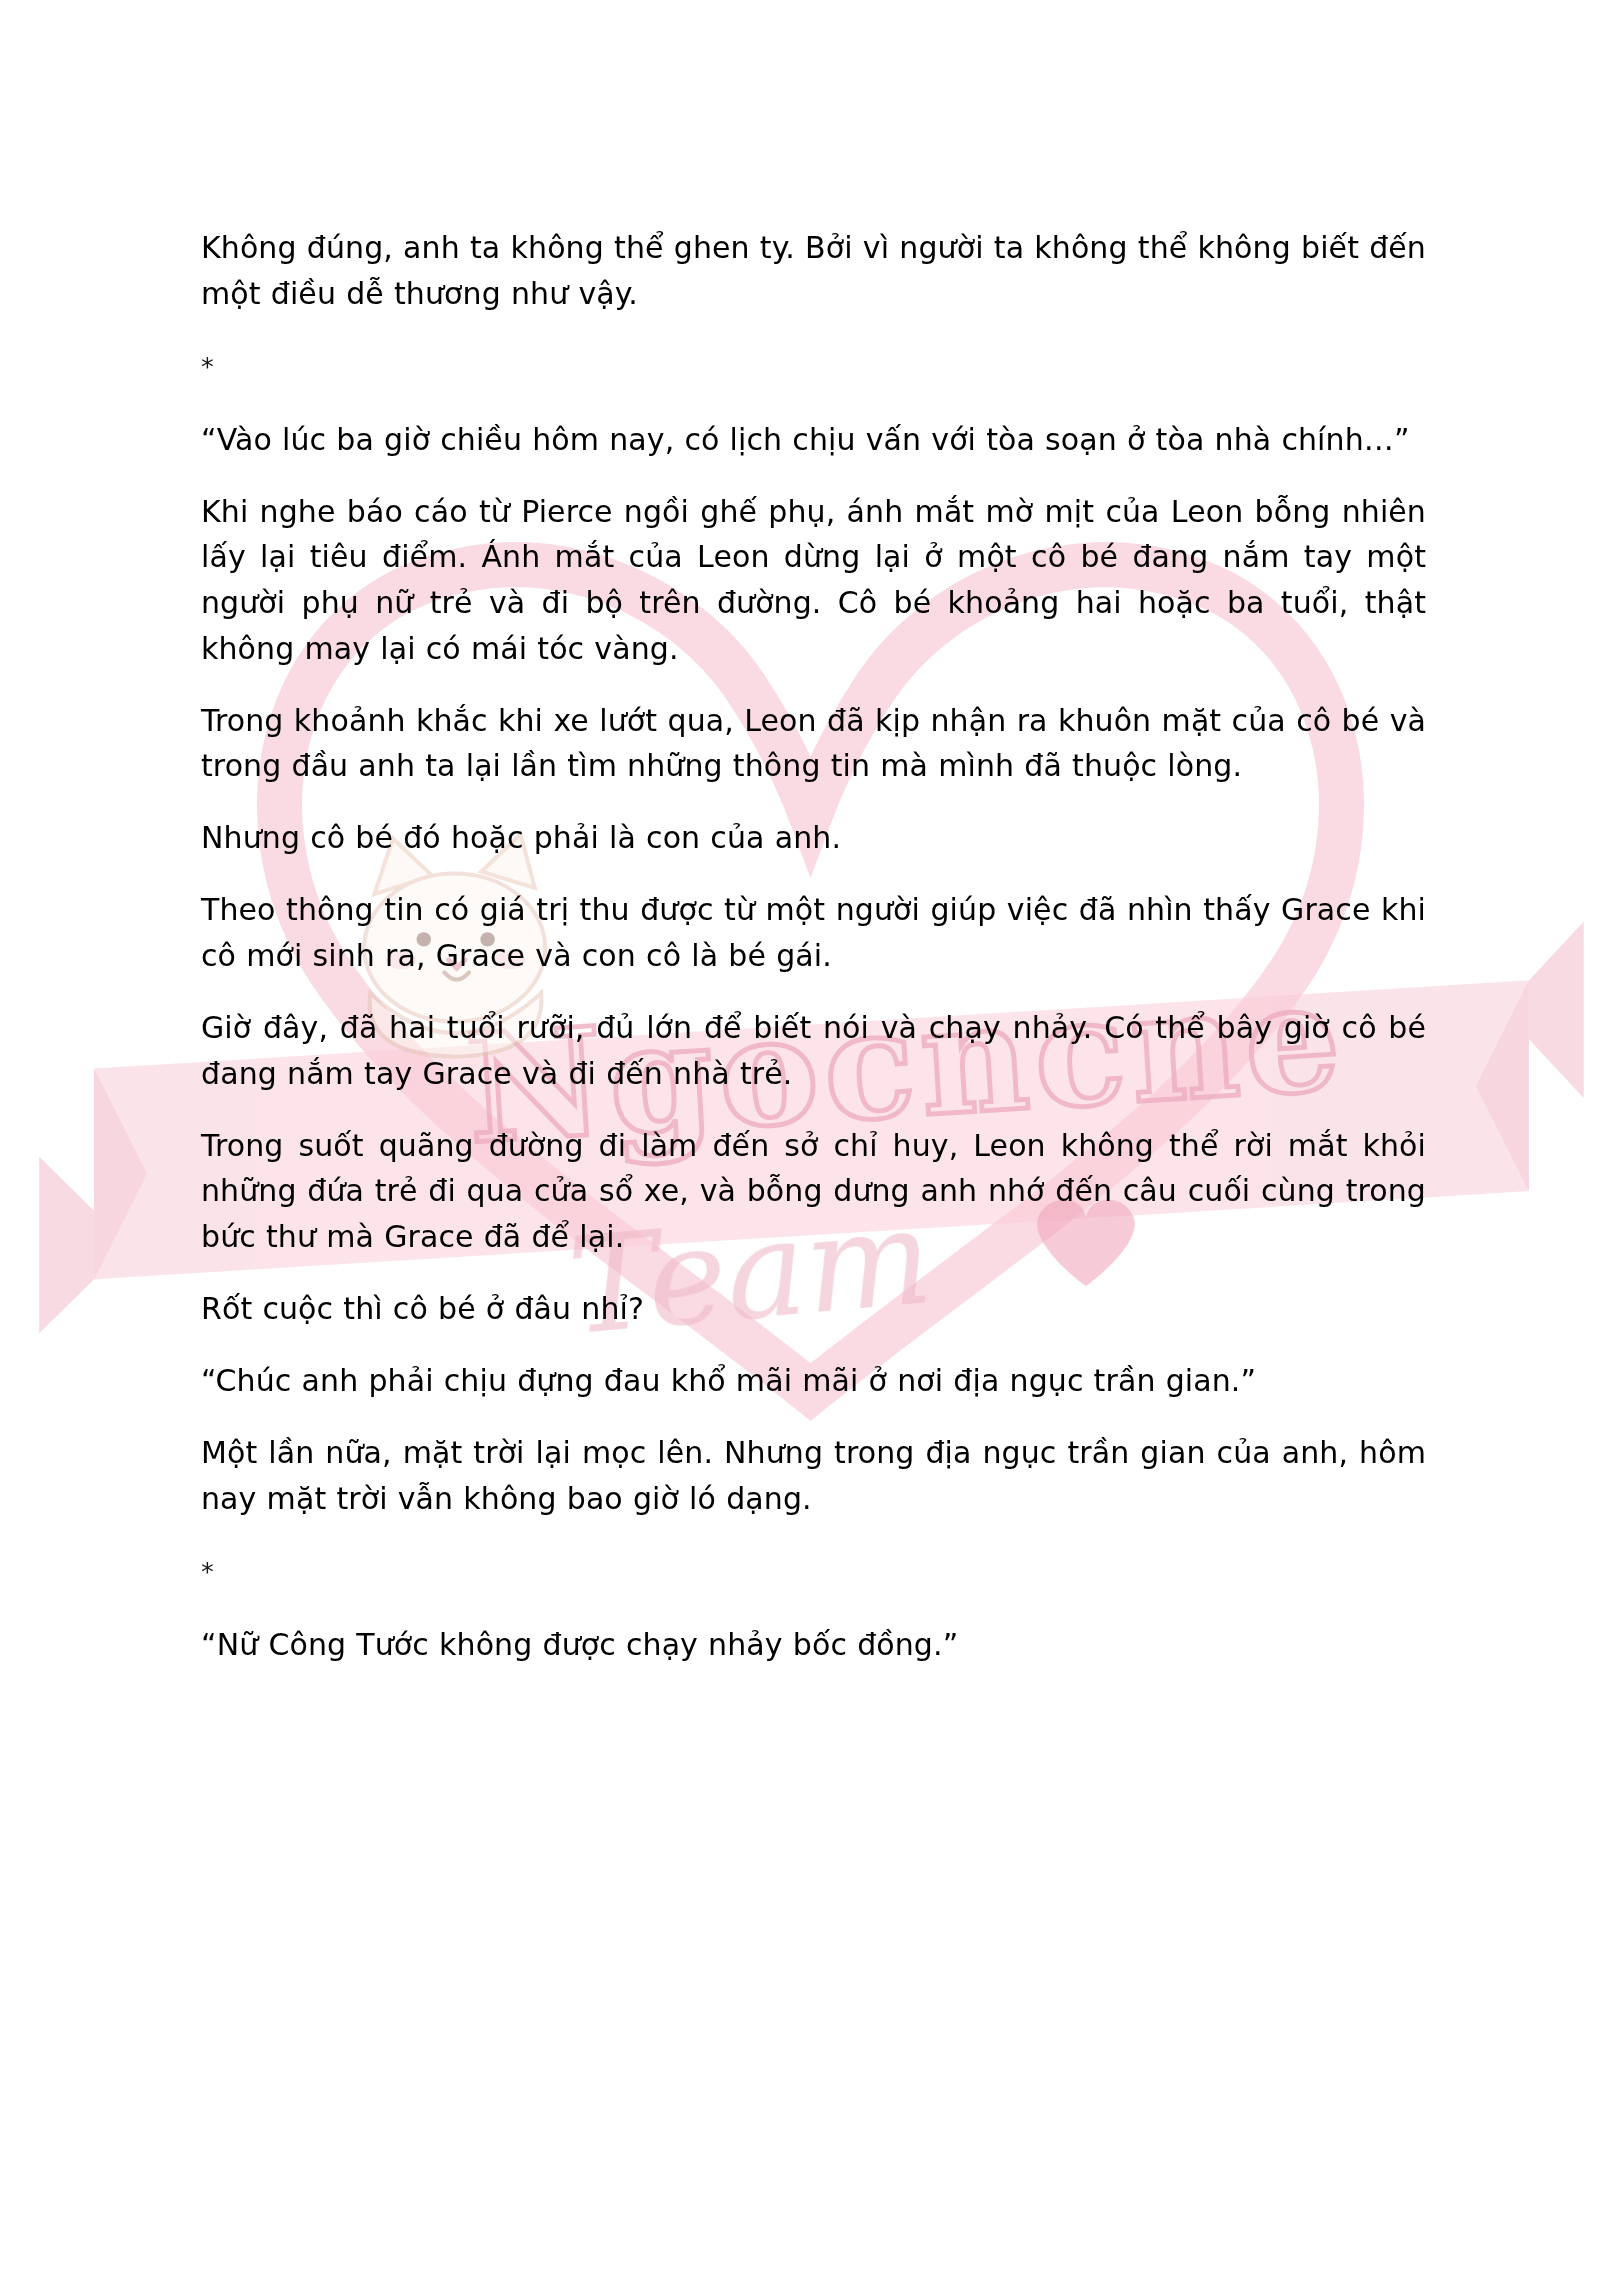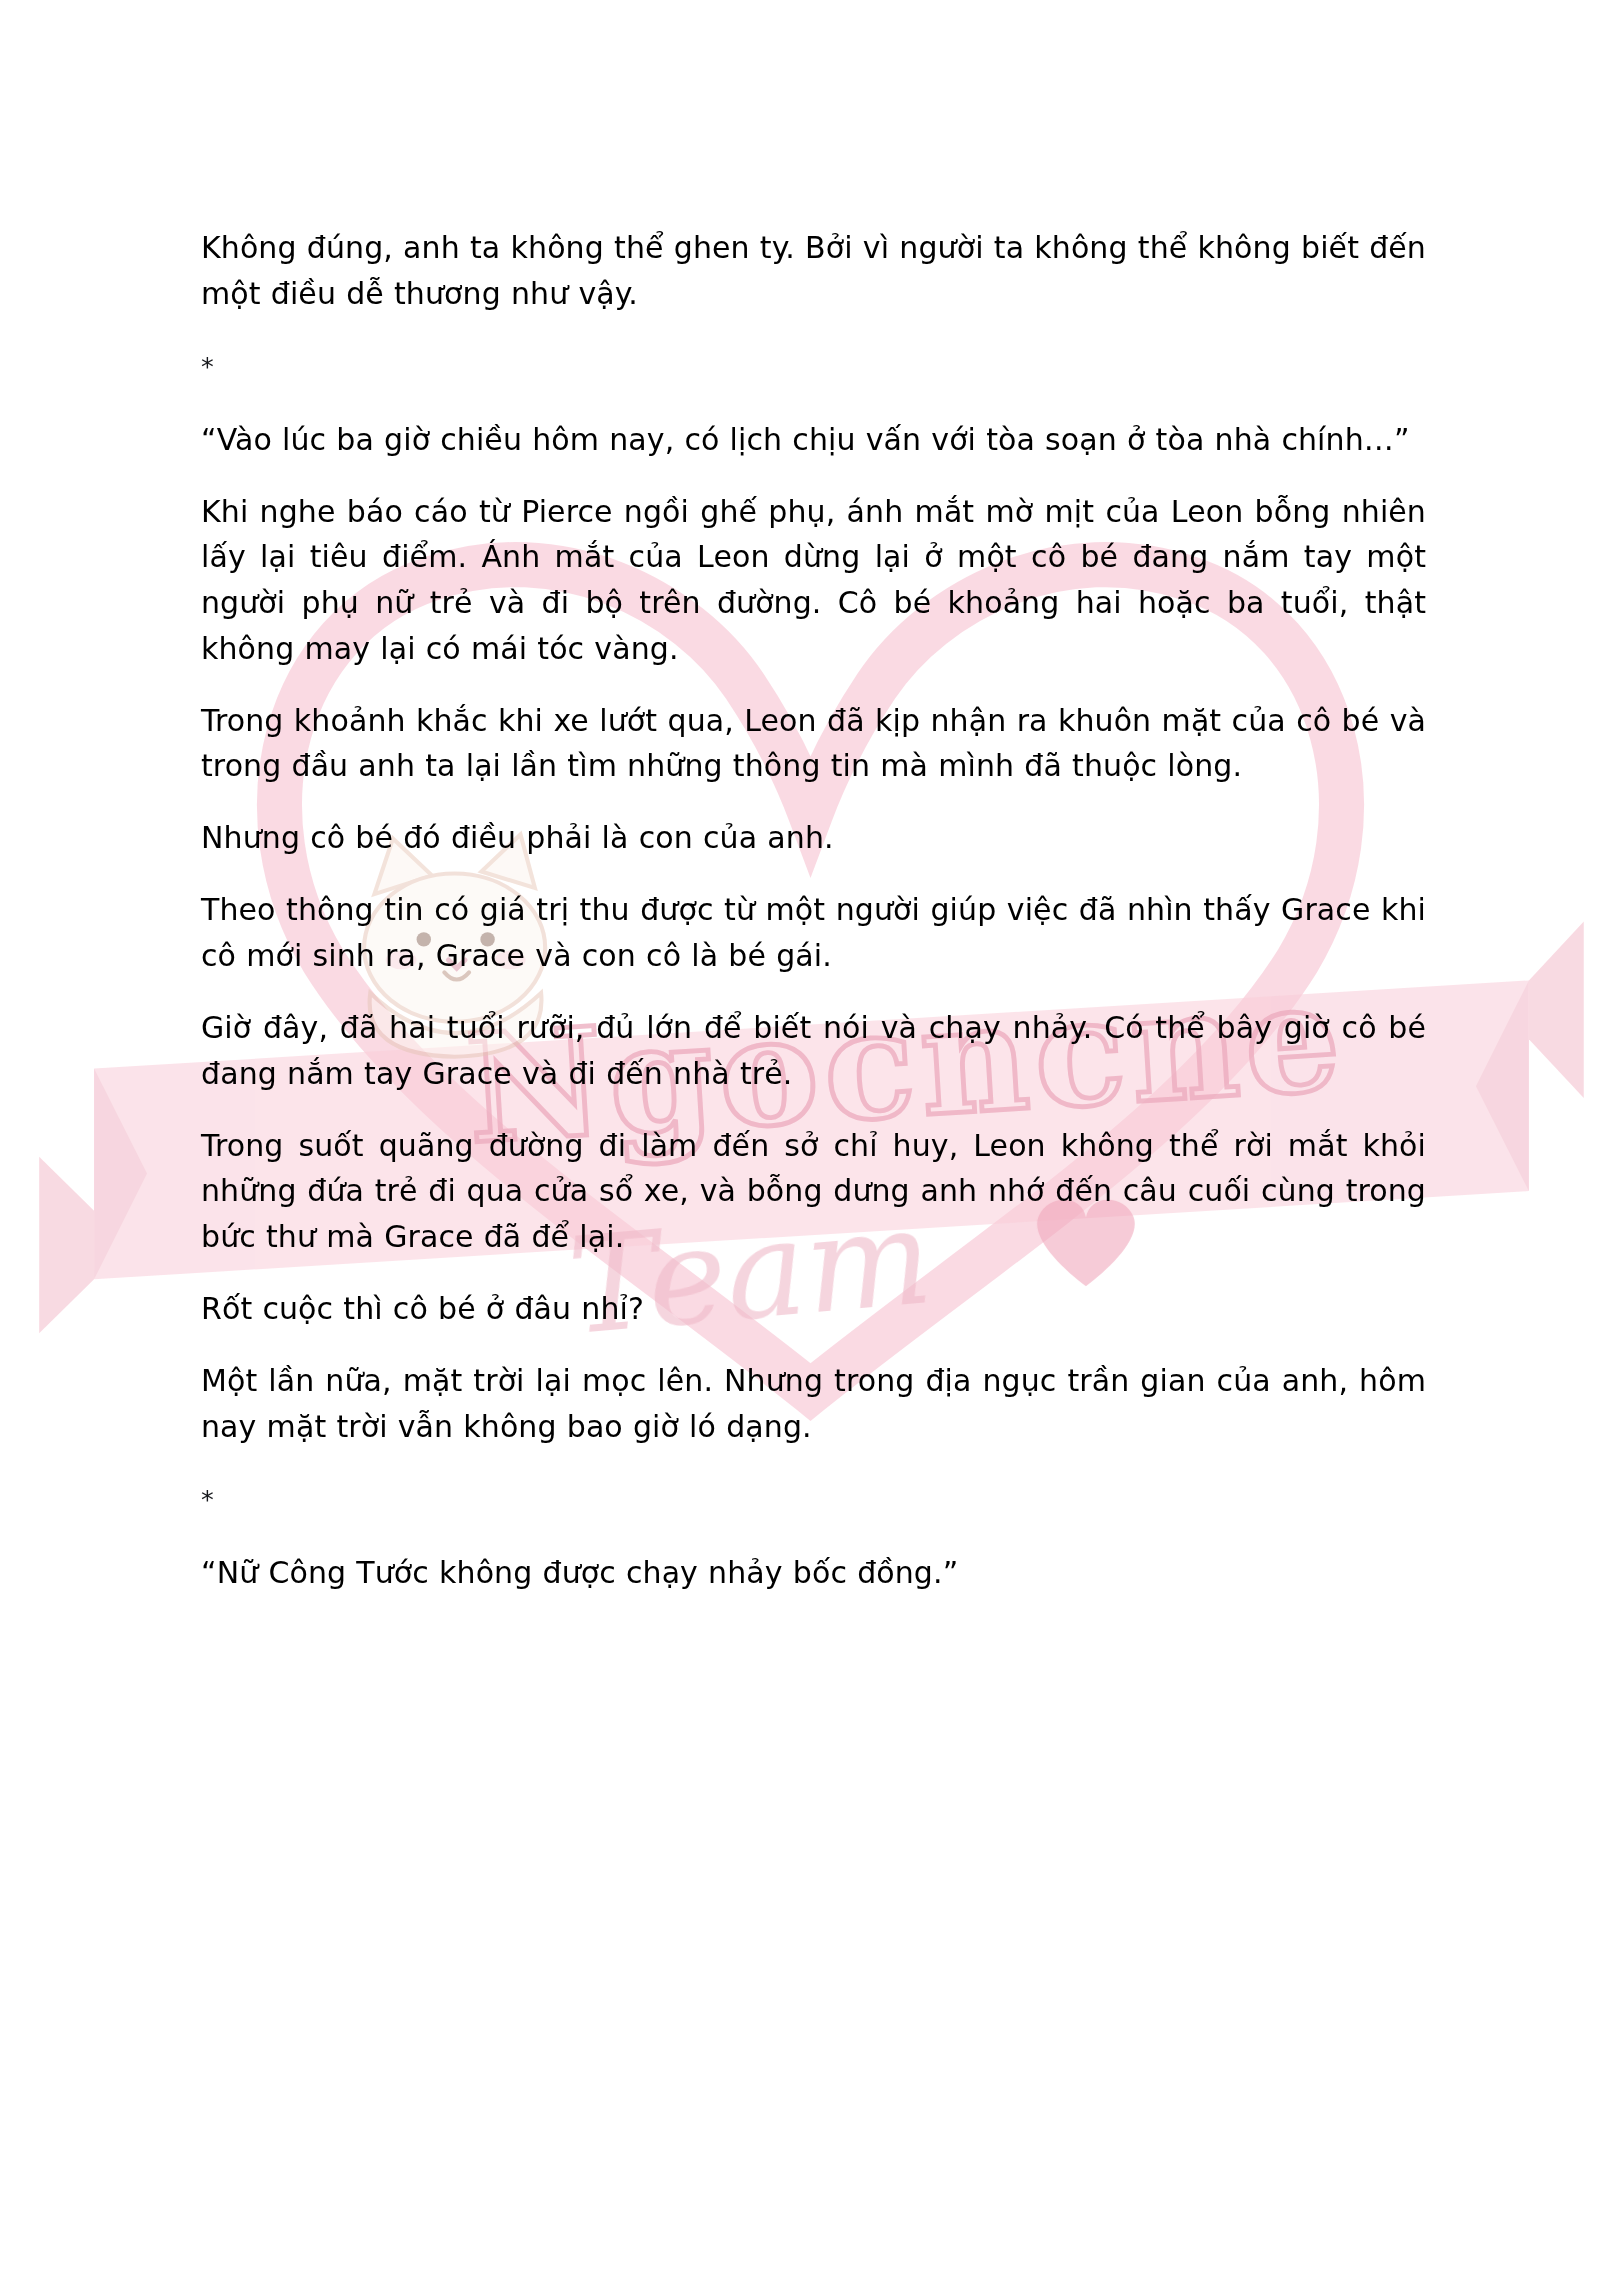--- a/index.html
+++ b/index.html
@@ -138,31 +138,32 @@
     <p class="sep">*</p>
     <div class="spacer-small"></div>
 
     <p class="para">“Vào lúc ba giờ chiều hôm nay, có lịch chịu vấn với tòa soạn ở tòa nhà chính…”</p>
 
     <p class="para">Khi nghe báo cáo từ Pierce ngồi ghế phụ, ánh mắt mờ mịt của Leon bỗng nhiên lấy lại tiêu điểm. Ánh mắt của Leon dừng lại ở một cô bé đang nắm tay một người phụ nữ trẻ và đi bộ trên đường. Cô bé khoảng hai hoặc ba tuổi, thật không may lại có mái tóc vàng.</p>
 
     <p class="para">Trong khoảnh khắc khi xe lướt qua, Leon đã kịp nhận ra khuôn mặt của cô bé và trong đầu anh ta lại lần tìm những thông tin mà mình đã thuộc lòng.</p>
 
 
-    <p class="para last-line-left">Nhưng cô bé đó điều phải là con của anh.</p>
+    <p class="para last-line-left">Nhưng cô bé đó hoặc phải là con của anh.</p>
 
     <p class="para highlight">Theo thông tin có giá trị thu được từ một người giúp việc đã nhìn thấy Grace khi cô mới sinh ra, Grace và con cô là bé gái.</p>
 
 
     <p class="para">Giờ đây, đã hai tuổi rưỡi, đủ lớn để biết nói và chạy nhảy. Có thể bây giờ cô bé đang nắm tay Grace và đi đến nhà trẻ.</p>
 
     <p class="para">Trong suốt quãng đường đi làm đến sở chỉ huy, Leon không thể rời mắt khỏi những đứa trẻ đi qua cửa sổ xe, và bỗng dưng anh nhớ đến câu cuối cùng trong bức thư mà Grace đã để lại.</p>
 
     <p class="para last-line-left">Rốt cuộc thì cô bé ở đâu nhỉ?</p>
 
+    <p class="para last-line-left">“Chúc anh phải chịu đựng đau khổ mãi mãi ở nơi địa ngục trần gian.”</p>
 
     <p class="para">Một lần nữa, mặt trời lại mọc lên. Nhưng trong địa ngục trần gian của anh, hôm nay mặt trời vẫn không bao giờ ló dạng.</p>
 
     <div class="spacer-small"></div>
     <p class="sep">*</p>
     <div class="spacer-small"></div>
 
     <p class="para last-line-left">“Nữ Công Tước không được chạy nhảy bốc đồng.”</p>
 
   </div>

